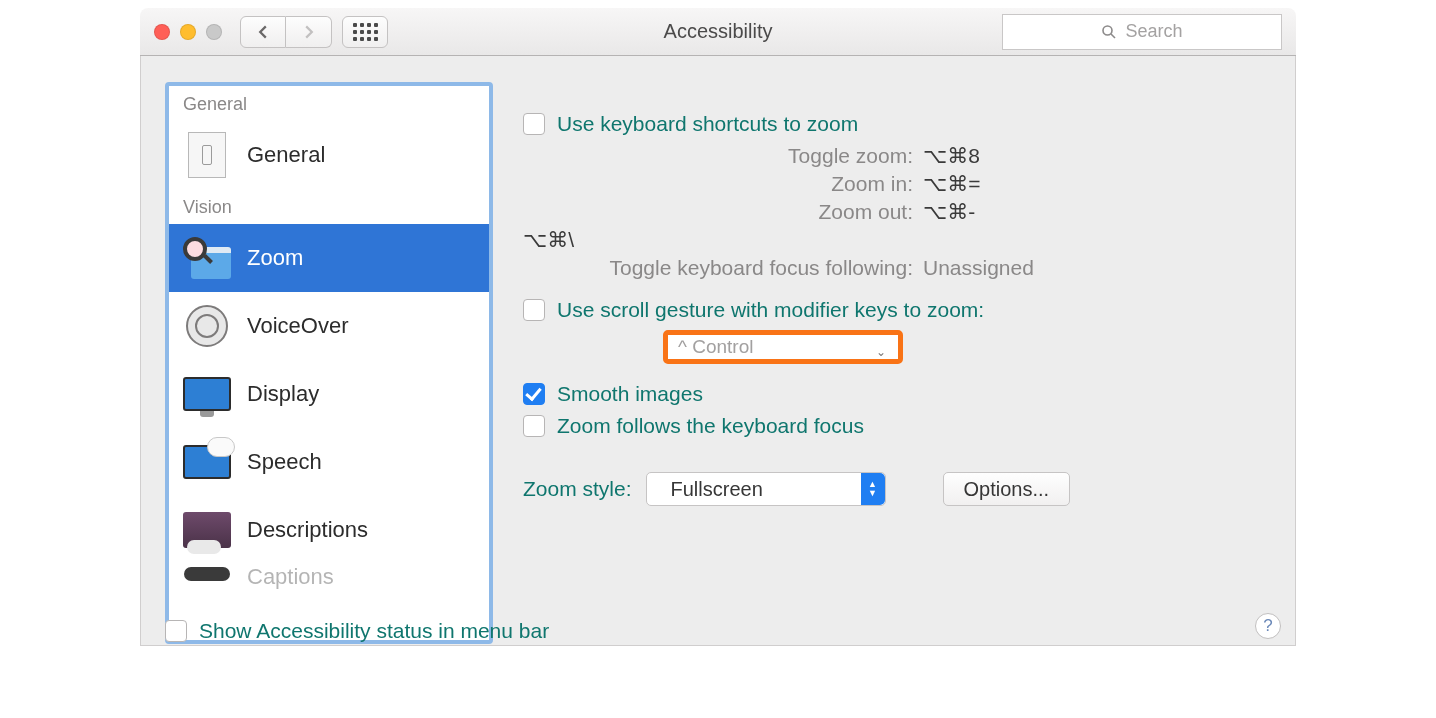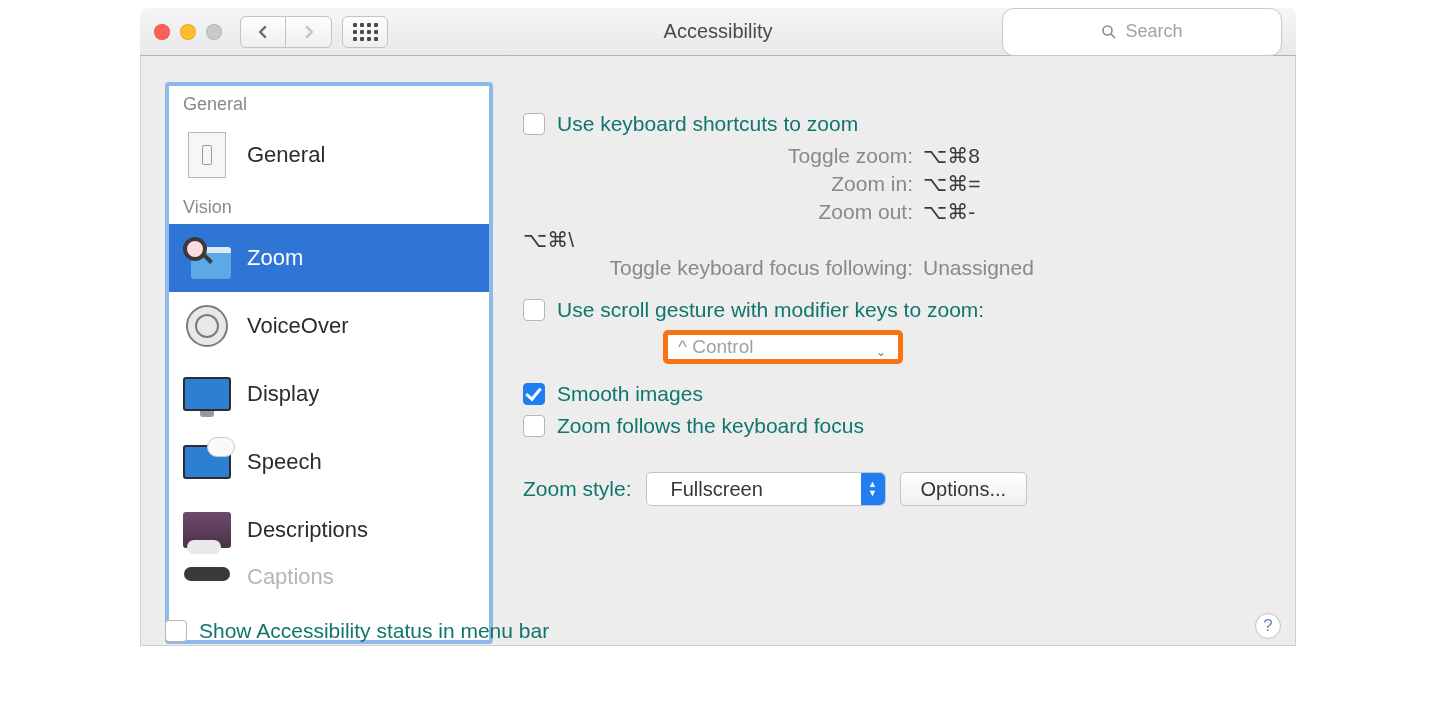--- a/index.html
+++ b/index.html
@@ -41,21 +41,21 @@
     background:linear-gradient(#fdfdfd,#f0efef); display:flex; align-items:center; justify-content:center;
   }
   .dots { display:grid; grid-template-columns:repeat(4,4px); grid-template-rows:repeat(3,4px); gap:3px;}
   .dots span{width:4px;height:4px;background:#4a4a4a;border-radius:1px;}
   .title {
     position:absolute; left:50%; transform:translateX(-50%);
     color:#4b4a4a; font-size:20px;
   }
   .searchwrap { margin-left:auto; }
   .search {
-    width:280px; height:48px; border-radius:12px; border:1px solid #c9c7c7;
+    width:280px; height:36px; border-radius:0; border:1px solid #c9c7c7;
     background:#fff; display:flex; align-items:center; justify-content:center; color:#a4a2a2;
     gap:8px; font-size:18px;
   }
   .search svg{width:16px;height:16px;fill:#8c8a8a;}
   
   .content {
     display:flex; padding:26px 0 0 24px; gap:30px;
     background:#ededed;
     border:1px solid #d0cece; border-top:none;
     height:590px; position:relative;
@@ -111,21 +111,21 @@
   }
   .dd .car{position:absolute;right:6px;top:6px;width:22px;height:22px;display:flex;align-items:center;justify-content:center;color:#7a7878;font-size:12px;}
   .zoomstyle{display:flex;align-items:center;gap:14px;margin-top:34px;}
   .zoomstyle .sel{
     width:240px;height:34px;border:1px solid #c6c4c4;border-radius:5px;background:#fff;
     display:flex;align-items:center;padding:0 24px;font-size:20px;color:#363636;position:relative;
   }
   .stepper{position:absolute;right:0;top:0;width:24px;height:32px;background:#1f7ef2;border-radius:0 5px 5px 0;display:flex;flex-direction:column;align-items:center;justify-content:center;color:#fff;font-size:9px;line-height:9px;}
   .optbtn{
     height:34px;padding:0 20px;border:1px solid #c6c4c4;border-radius:5px;background:linear-gradient(#fefefe,#f1f0f0);
-    font-size:20px;color:#363636;display:flex;align-items:center;
+    font-size:20px;color:#363636;display:flex;align-items:center;margin-left:43px;
   }
   .bottomrow{position:absolute;left:24px;bottom:2px;display:flex;align-items:center;gap:12px;}
   .helpbtn{
     position:absolute;right:14px;bottom:6px;width:26px;height:26px;border-radius:50%;
     border:1px solid #c2c0c0;background:#fff;color:#6a88b8;font-size:17px;
     display:flex;align-items:center;justify-content:center;
   }
 </style>
 </head>
 <body>

